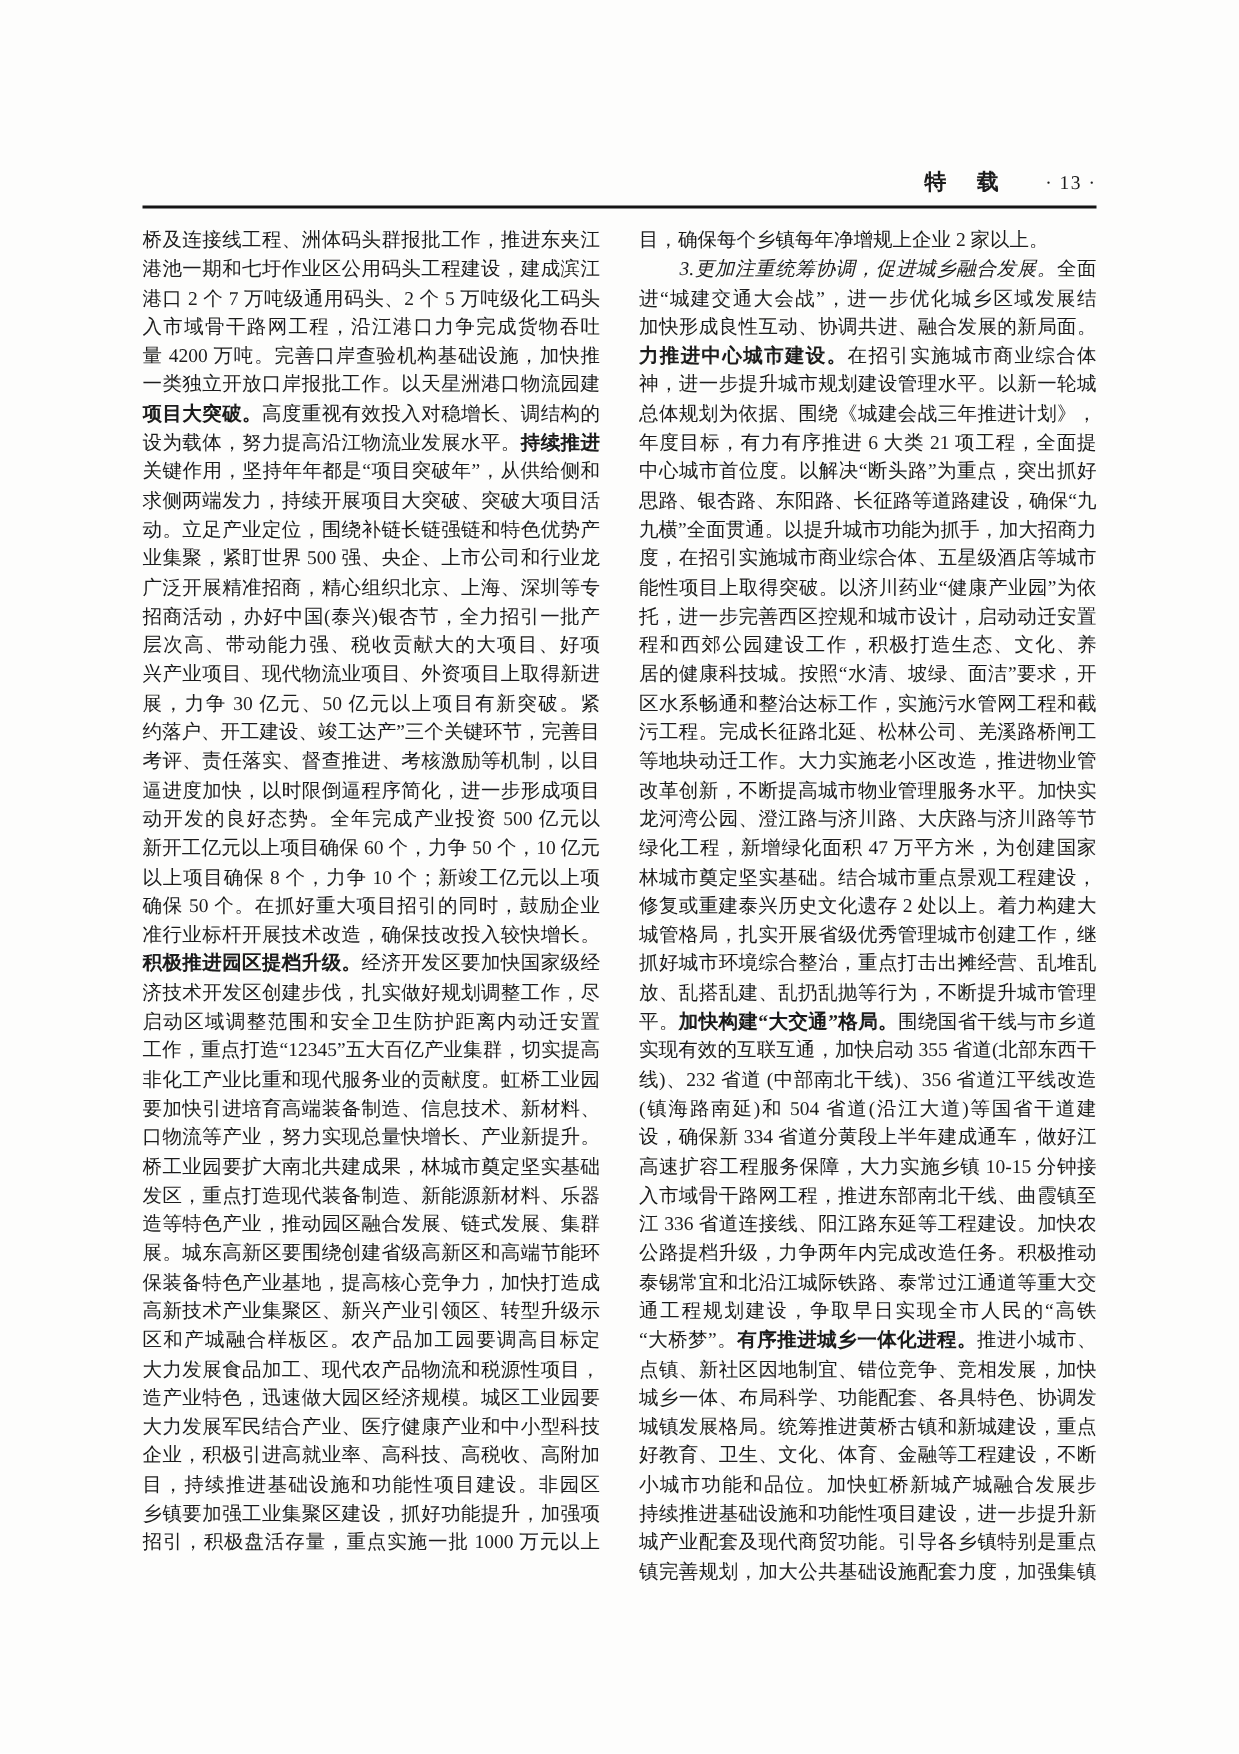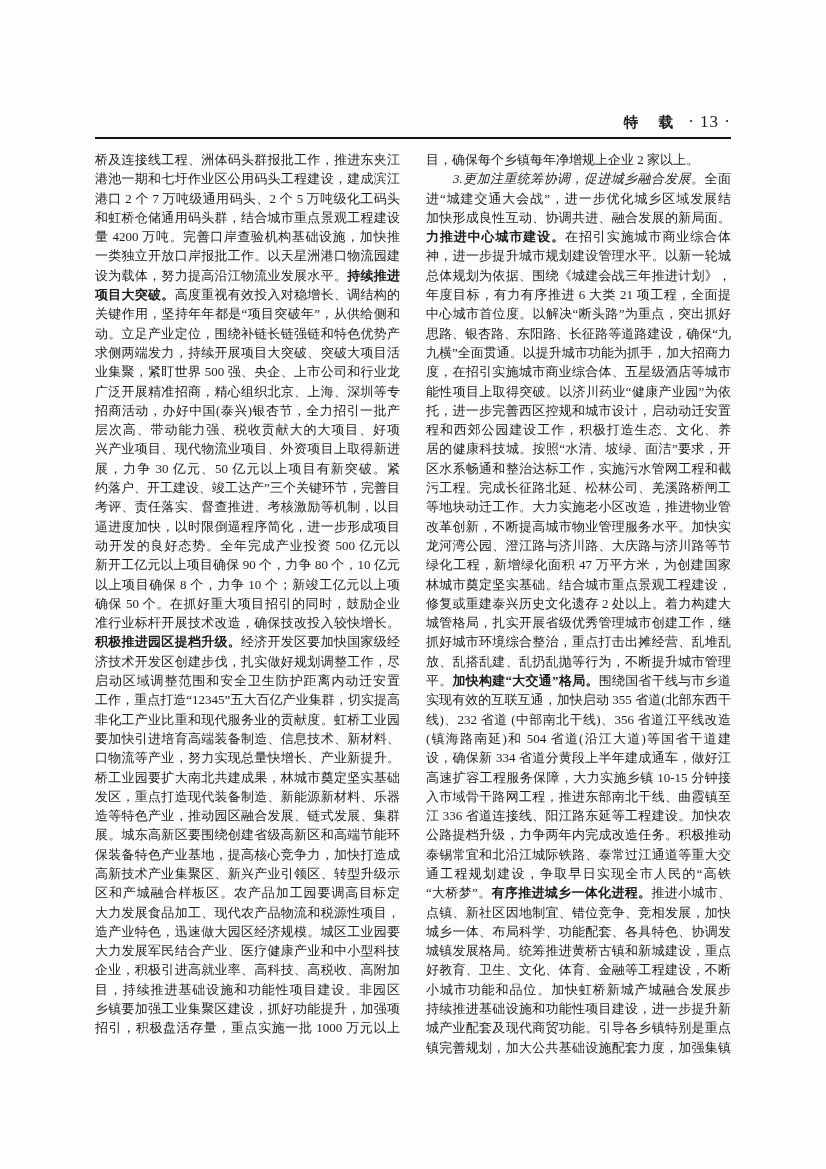--- a/index.html
+++ b/index.html
@@ -7,21 +7,21 @@
   body {
     background:#ffffff;
     font-family:"Liberation Serif","DejaVu Serif",serif;
     color:#1c1c1c;
     -webkit-font-smoothing:antialiased;
   }
   .page { position:relative; width:826px; height:1169px; background:#fdfdfc; overflow:hidden; }
   .content { position:absolute; left:95px; top:112px; width:636px; }
   .header-row { display:flex; justify-content:flex-end; align-items:baseline; height:22px; }
   .header-title { font-weight:bold; font-size:14.5px; letter-spacing:3px; }
-  .header-page { font-size:17px; margin-left:12px; letter-spacing:1px; }
+  .header-page { font-size:13px; margin-left:28px; letter-spacing:1px; }
   .rule { width:100%; height:2px; background:#151515; margin-top:3px; }
   .columns { display:flex; gap:26px; margin-top:11px; }
   .col { width:305px; }
   .line {
     font-size:13px;
     line-height:19.3px;
     height:19.3px;
     overflow:hidden;
     text-align:justify;
     text-align-last:justify;
@@ -41,39 +41,39 @@
     <div class="header-row">
       <span class="header-title">特　载</span>
       <span class="header-page">· 13 ·</span>
     </div>
     <div class="rule"></div>
     <div class="columns">
       <div class="col" id="col-left">
           <div class="line"><span class="run">桥及连接线工程、洲体码头群报批工作，推进东夹江内</span></div>
           <div class="line"><span class="run">港池一期和七圩作业区公用码头工程建设，建成滨江</span></div>
           <div class="line"><span class="run">港口 2 个 7 万吨级通用码头、2 个 5 万吨级化工码头</span></div>
-          <div class="line"><span class="run">和虹桥仓储通用码头群，结合城市重点景观工程建设</span></div>
+          <div class="line"><span class="run">入市域骨干路网工程，沿江港口力争完成货物吞吐</span></div>
           <div class="line"><span class="run">量 4200 万吨。完善口岸查验机构基础设施，加快推进</span></div>
           <div class="line"><span class="run">一类独立开放口岸报批工作。以天星洲港口物流园建</span></div>
+          <div class="line"><span class="run bold">项目大突破。</span><span class="run">高度重视有效投入对稳增长、调结构的</span></div>
           <div class="line"><span class="run">设为载体，努力提高沿江物流业发展水平。</span><span class="run bold">持续推进</span></div>
-          <div class="line"><span class="run bold">项目大突破。</span><span class="run">高度重视有效投入对稳增长、调结构的</span></div>
           <div class="line"><span class="run">关键作用，坚持年年都是“项目突破年”，从供给侧和需</span></div>
+          <div class="line"><span class="run">求侧两端发力，持续开展项目大突破、突破大项目活</span></div>
           <div class="line"><span class="run">动。立足产业定位，围绕补链长链强链和特色优势产</span></div>
-          <div class="line"><span class="run">求侧两端发力，持续开展项目大突破、突破大项目活</span></div>
           <div class="line"><span class="run">业集聚，紧盯世界 500 强、央企、上市公司和行业龙头，</span></div>
           <div class="line"><span class="run">广泛开展精准招商，精心组织北京、上海、深圳等专题</span></div>
           <div class="line"><span class="run">招商活动，办好中国(泰兴)银杏节，全力招引一批产业</span></div>
           <div class="line"><span class="run">层次高、带动能力强、税收贡献大的大项目、好项目，重</span></div>
           <div class="line"><span class="run">兴产业项目、现代物流业项目、外资项目上取得新进</span></div>
           <div class="line"><span class="run">展，力争 30 亿元、50 亿元以上项目有新突破。紧扣“签</span></div>
           <div class="line"><span class="run">约落户、开工建设、竣工达产”三个关键环节，完善目标</span></div>
           <div class="line"><span class="run">考评、责任落实、督查推进、考核激励等机制，以目标倒</span></div>
           <div class="line"><span class="run">逼进度加快，以时限倒逼程序简化，进一步形成项目滚</span></div>
           <div class="line"><span class="run">动开发的良好态势。全年完成产业投资 500 亿元以上，</span></div>
-          <div class="line"><span class="run">新开工亿元以上项目确保 90 个，力争 80 个，10 亿元</span></div>
+          <div class="line"><span class="run">新开工亿元以上项目确保 60 个，力争 50 个，10 亿元</span></div>
           <div class="line"><span class="run">以上项目确保 8 个，力争 10 个；新竣工亿元以上项目</span></div>
           <div class="line"><span class="run">确保 50 个。在抓好重大项目招引的同时，鼓励企业瞄</span></div>
           <div class="line"><span class="run">准行业标杆开展技术改造，确保技改投入较快增长。</span></div>
           <div class="line"><span class="run bold">积极推进园区提档升级。</span><span class="run">经济开发区要加快国家级经</span></div>
           <div class="line"><span class="run">济技术开发区创建步伐，扎实做好规划调整工作，尽快</span></div>
           <div class="line"><span class="run">启动区域调整范围和安全卫生防护距离内动迁安置</span></div>
           <div class="line"><span class="run">工作，重点打造“12345”五大百亿产业集群，切实提高</span></div>
           <div class="line"><span class="run">非化工产业比重和现代服务业的贡献度。虹桥工业园</span></div>
           <div class="line"><span class="run">要加快引进培育高端装备制造、信息技术、新材料、港</span></div>
           <div class="line"><span class="run">口物流等产业，努力实现总量快增长、产业新提升。黄</span></div>

